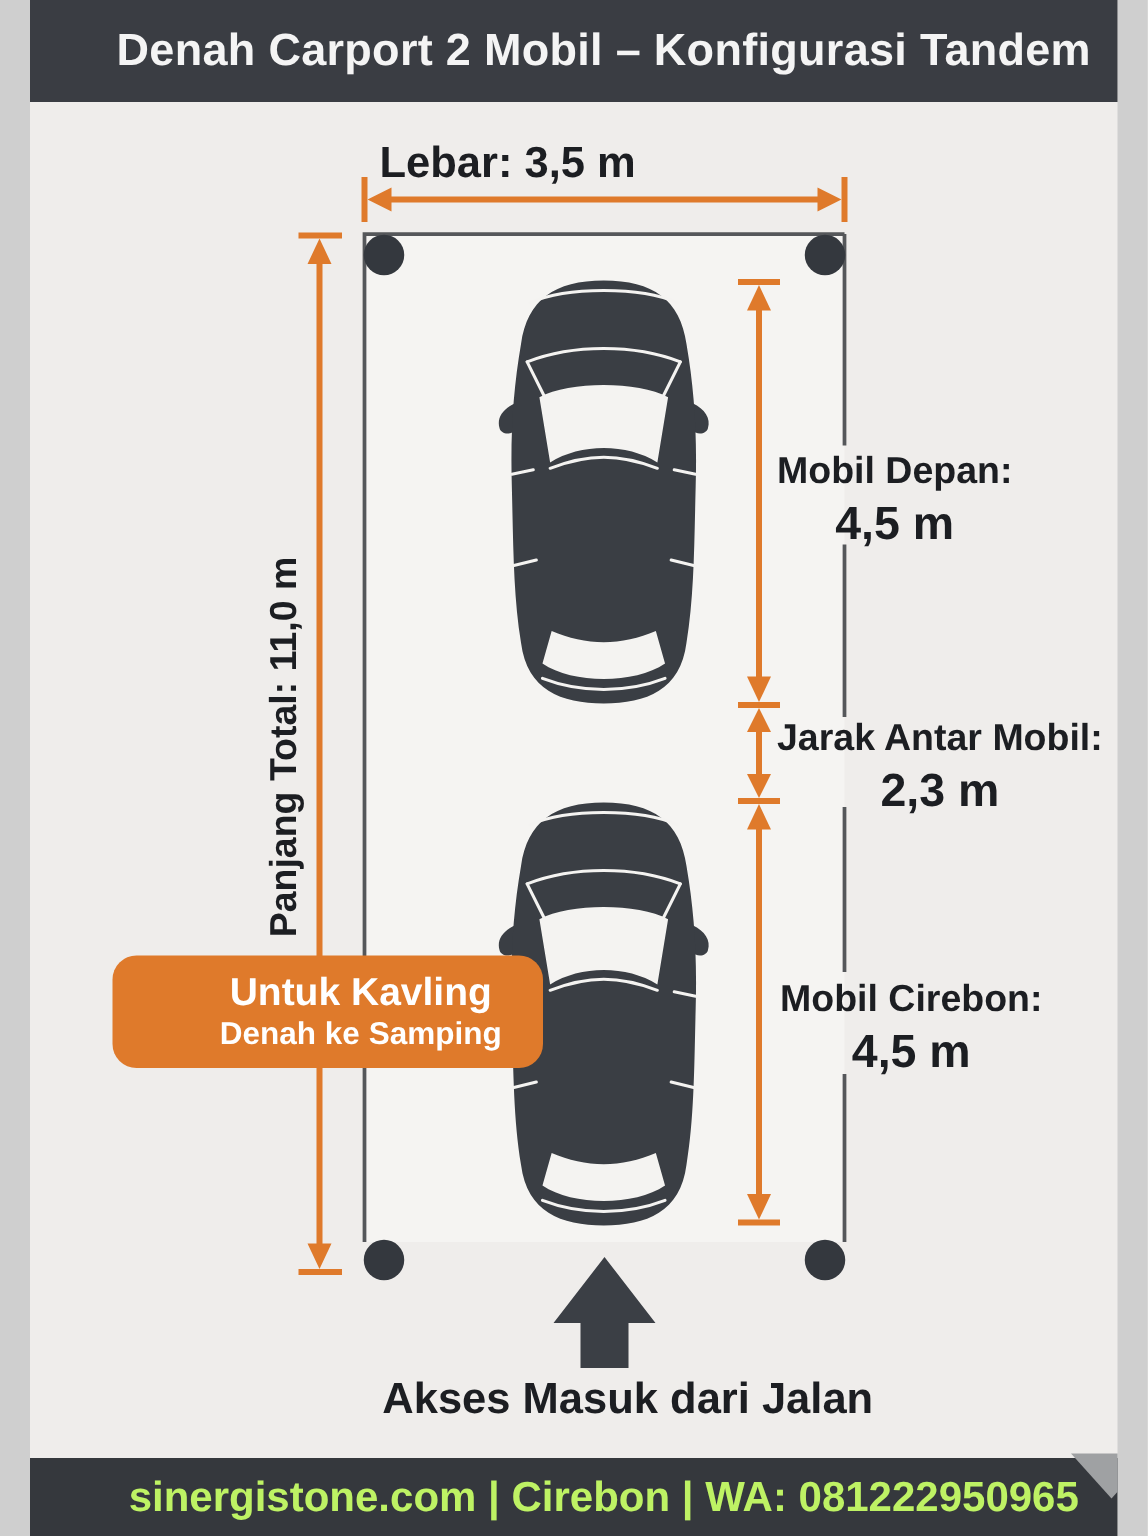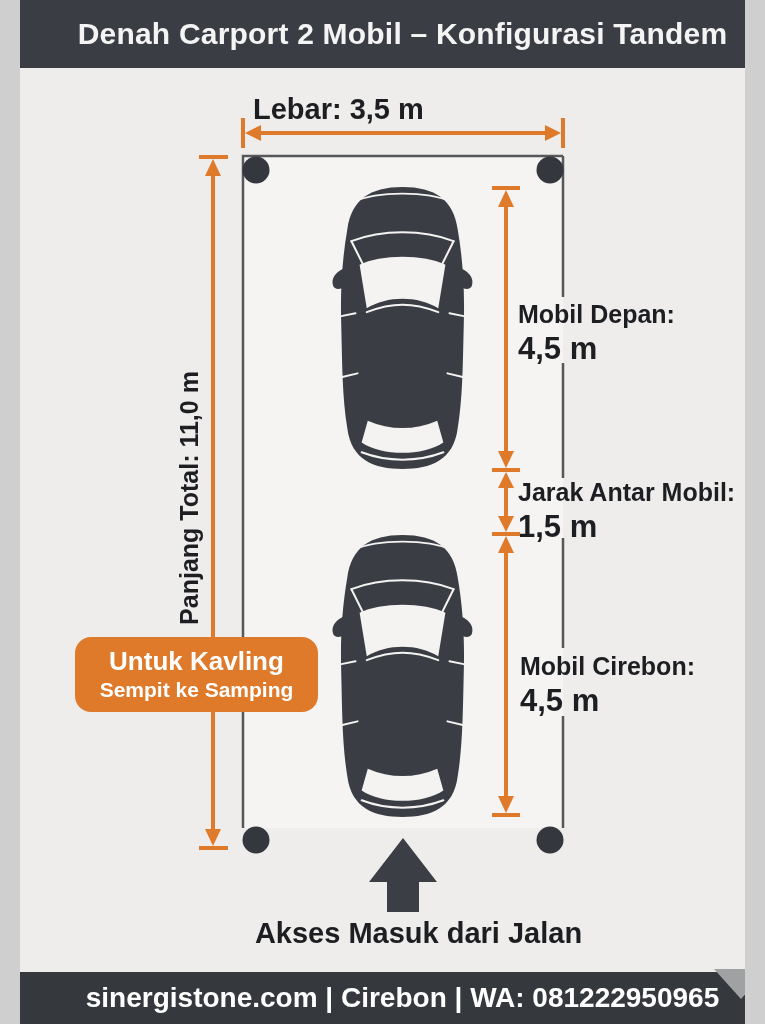--- a/index.html
+++ b/index.html
@@ -14,45 +14,45 @@
     background:#3A3D43;z-index:6;display:flex;align-items:center;justify-content:center;
   }
   .titlebar h1{
     margin:0;font-size:30px;font-weight:700;color:#F4F4F4;letter-spacing:.2px;white-space:nowrap;
   }
   .footerbar{
     position:absolute;bottom:0;left:0;width:765px;height:52px;
     background:#35383D;z-index:6;display:flex;align-items:center;justify-content:center;
   }
   .footerbar .ft{
-    font-size:28px;font-weight:700;color:#ffffff;white-space:nowrap;
+    font-size:28px;font-weight:700;color:#bef264;white-space:nowrap;
   }
   .footer-tri{
     position:absolute;left:694px;top:-3px;width:0;height:0;z-index:7;
     border-left:27px solid transparent;border-right:27px solid transparent;
     border-top:30px solid #9FA1A3;
   }
   
   svg.diagram{position:absolute;left:0;top:0;z-index:1;}
   
   .lbl{position:absolute;z-index:3;font-weight:700;line-height:1.22;}
   .lebar-label{left:233px;top:92px;width:300px;font-size:29px;}
   .panjang-label{
     left:10px;top:482px;width:320px;height:32px;text-align:center;font-size:25px;
     transform:rotate(-90deg);transform-origin:50% 50%;white-space:nowrap;
   }
-  .dim-label{font-size:25px;}
+  .dim-label{font-size:25px;text-align:center;}
   .dim-label .val{font-size:31px;}
   .mobil-depan-label{left:498px;top:299px;}
   .jarak-label{left:498px;top:477px;}
   .mobil-belakang-label{left:500px;top:651px;}
   .badge{
     position:absolute;left:55px;top:637px;width:243px;height:75px;z-index:4;
     background:#DF7A2B;border-radius:16px;display:flex;flex-direction:column;
-    align-items:center;justify-content:center;color:#FFFFFF;text-align:center;
+    align-items:center;justify-content:center;color:#FFFFFF;text-align:center;padding-left:44px;
   }
   .badge .b1{font-size:26px;font-weight:700;line-height:1.15;}
   .badge .b2{font-size:21px;font-weight:700;line-height:1.2;}
   .akses-label{left:16px;top:916px;width:765px;text-align:center;font-size:29px;}
 </style>
 </head>
 <body>
 
 <div class="page">
 
@@ -141,31 +141,31 @@
 
   <div class="lbl panjang-label">Panjang Total: 11,0 m</div>
 
   <div class="lbl dim-label mobil-depan-label">
     <div>Mobil Depan:</div>
     <div class="val">4,5 m</div>
   </div>
 
   <div class="lbl dim-label jarak-label">
     <div>Jarak Antar Mobil:</div>
-    <div class="val">1,5 m</div>
+    <div class="val">2,3 m</div>
   </div>
 
   <div class="lbl dim-label mobil-belakang-label">
     <div>Mobil Cirebon:</div>
     <div class="val">4,5 m</div>
   </div>
 
   <div class="badge">
     <div class="b1">Untuk Kavling</div>
-    <div class="b2">Sempit ke Samping</div>
+    <div class="b2">Denah ke Samping</div>
   </div>
 
   <div class="lbl akses-label">Akses Masuk dari Jalan</div>
 
   <div class="footerbar">
     <div class="footer-tri"></div>
     <div class="ft">sinergistone.com | Cirebon | WA: 081222950965</div>
   </div>
 
 </div>

